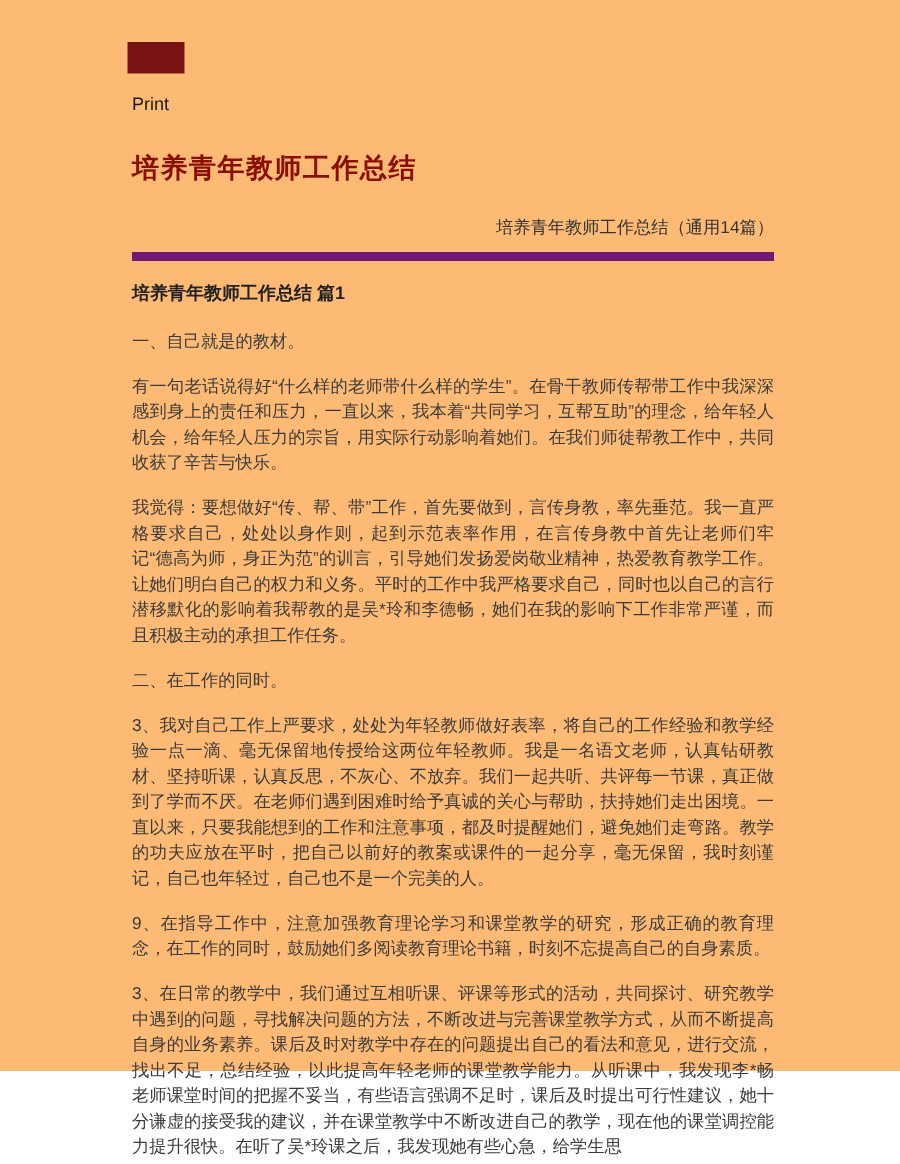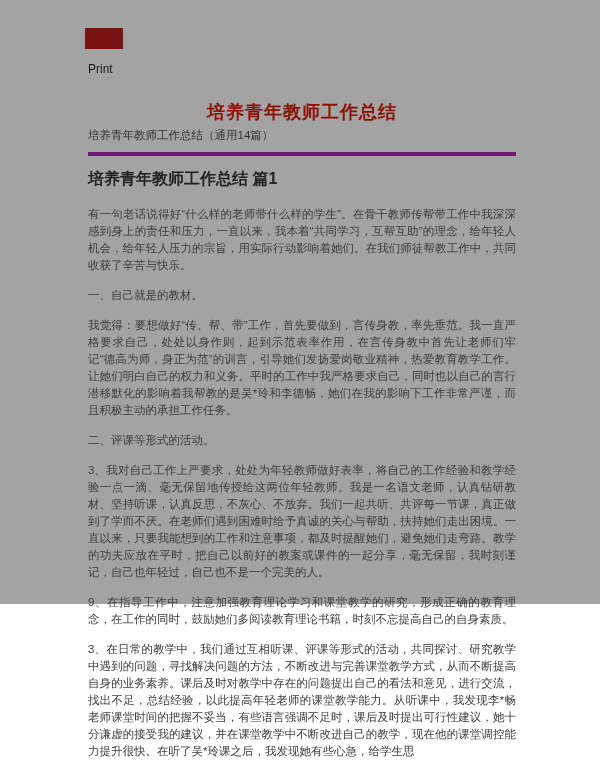--- a/index.html
+++ b/index.html
@@ -7,22 +7,22 @@
     padding: 0;
     width: 600px;
     height: 776px;
     background: #ffffff;
     font-family: "Liberation Sans", "DejaVu Sans", sans-serif;
     overflow: hidden;
   }
   .page {
     position: relative;
     width: 600px;
-    height: 604px;
-    background: #a3a3a3;
+    height: 714px;
+    background: #fdba74;
   }
   .content {
     position: absolute;
     left: 88px;
     top: 0;
     width: 428px;
   }
   .red-banner {
     position: absolute;
     left: 85px;
@@ -35,37 +35,37 @@
     position: absolute;
     left: 88px;
     top: 62px;
     font-size: 12px;
     color: #1a1a1a;
     cursor: pointer;
   }
   .doc-title {
     margin: 0;
     padding-top: 100px;
-    text-align: center;
     font-size: 18px;
     font-weight: bold;
     color: #8b0f00;
     letter-spacing: 1px;
   }
   .doc-subtitle {
-    margin-top: 4px;
+    margin-top: 20px;
     font-size: 11.5px;
     color: #333333;
     padding-bottom: 9px;
-    border-bottom: 4px solid #701a75;
+    border-bottom: 6px solid #701a75;
+    text-align: right;
   }
   .section-heading {
     margin: 0;
     margin-top: 13px;
-    font-size: 16px;
+    font-size: 12px;
     font-weight: bold;
     color: #222222;
   }
   .body-text p {
     margin: 0 0 13px 0;
     font-size: 11.5px;
     line-height: 17px;
     color: #3b3b3b;
     text-align: justify;
     text-justify: inter-ideograph;
@@ -85,23 +85,23 @@
 
   <div class="content">
 
     <h1 class="doc-title">培养青年教师工作总结</h1>
 
     <div class="doc-subtitle">培养青年教师工作总结（通用14篇）</div>
 
     <h2 class="section-heading">培养青年教师工作总结 篇1</h2>
 
     <div class="body-text">
+      <p>一、自己就是的教材。</p>
       <p>有一句老话说得好“什么样的老师带什么样的学生”。在骨干教师传帮带工作中我深深感到身上的责任和压力，一直以来，我本着“共同学习，互帮互助”的理念，给年轻人机会，给年轻人压力的宗旨，用实际行动影响着她们。在我们师徒帮教工作中，共同收获了辛苦与快乐。</p>
-      <p>一、自己就是的教材。</p>
       <p>我觉得：要想做好“传、帮、带”工作，首先要做到，言传身教，率先垂范。我一直严格要求自己，处处以身作则，起到示范表率作用，在言传身教中首先让老师们牢记“德高为师，身正为范”的训言，引导她们发扬爱岗敬业精神，热爱教育教学工作。让她们明白自己的权力和义务。平时的工作中我严格要求自己，同时也以自己的言行潜移默化的影响着我帮教的是吴*玲和李德畅，她们在我的影响下工作非常严谨，而且积极主动的承担工作任务。</p>
-      <p>二、评课等形式的活动。</p>
+      <p>二、在工作的同时。</p>
       <p>3、我对自己工作上严要求，处处为年轻教师做好表率，将自己的工作经验和教学经验一点一滴、毫无保留地传授给这两位年轻教师。我是一名语文老师，认真钻研教材、坚持听课，认真反思，不灰心、不放弃。我们一起共听、共评每一节课，真正做到了学而不厌。在老师们遇到困难时给予真诚的关心与帮助，扶持她们走出困境。一直以来，只要我能想到的工作和注意事项，都及时提醒她们，避免她们走弯路。教学的功夫应放在平时，把自己以前好的教案或课件的一起分享，毫无保留，我时刻谨记，自己也年轻过，自己也不是一个完美的人。</p>
       <p>9、在指导工作中，注意加强教育理论学习和课堂教学的研究，形成正确的教育理念，在工作的同时，鼓励她们多阅读教育理论书籍，时刻不忘提高自己的自身素质。</p>
       <p>3、在日常的教学中，我们通过互相听课、评课等形式的活动，共同探讨、研究教学中遇到的问题，寻找解决问题的方法，不断改进与完善课堂教学方式，从而不断提高自身的业务素养。课后及时对教学中存在的问题提出自己的看法和意见，进行交流，找出不足，总结经验，以此提高年轻老师的课堂教学能力。从听课中，我发现李*畅老师课堂时间的把握不妥当，有些语言强调不足时，课后及时提出可行性建议，她十分谦虚的接受我的建议，并在课堂教学中不断改进自己的教学，现在他的课堂调控能力提升很快。在听了吴*玲课之后，我发现她有些心急，给学生思</p>
     </div>
 
   </div>
 </div>
 
 </body></html>

